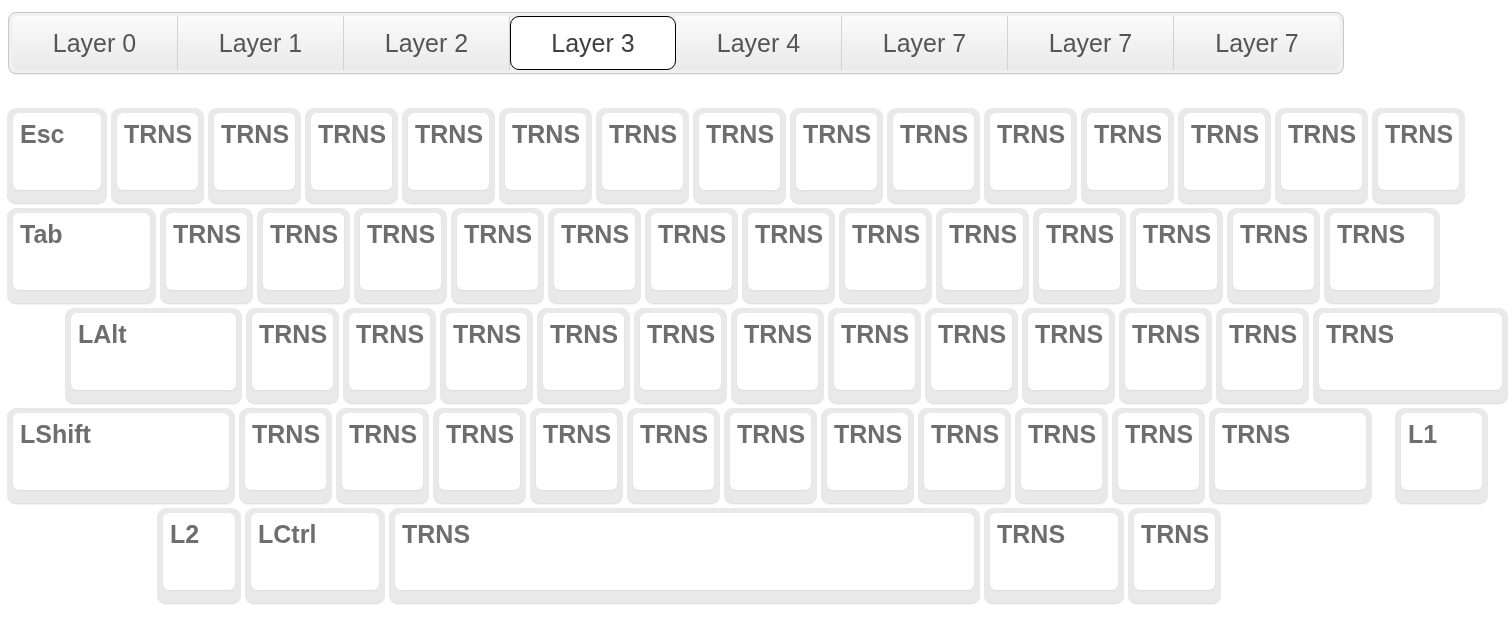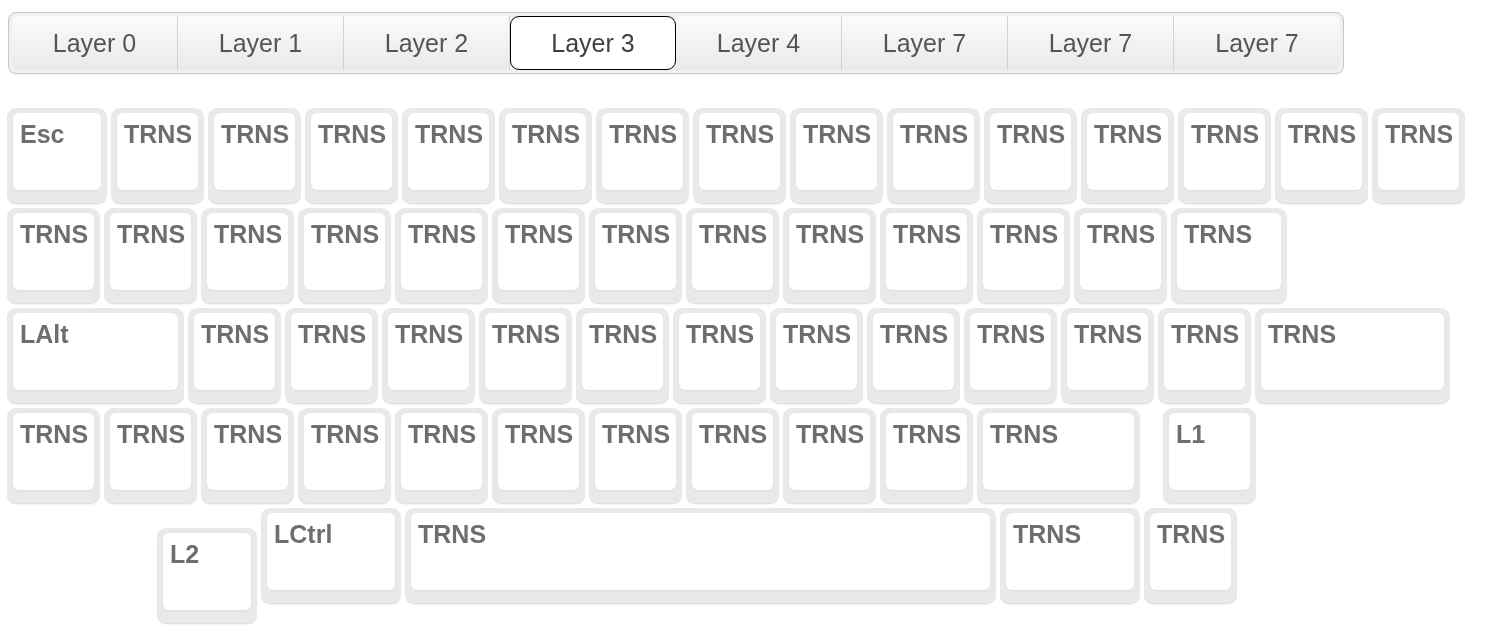--- a/index.html
+++ b/index.html
@@ -161,21 +161,23 @@
             <div class="lbl">TRNS</div>
           </div></div><div class="key" style="width: 93px;"><div class="cap">
             <div class="lbl">TRNS</div>
           </div></div><div class="key" style="width: 93px;"><div class="cap">
             <div class="lbl">TRNS</div>
           </div></div><div class="key" style="width: 93px;"><div class="cap">
             <div class="lbl">TRNS</div>
           </div></div><div class="key" style="width: 93px;"><div class="cap">
             <div class="lbl">TRNS</div>
           </div></div></div>
-      <div class="krow" style="padding-left: 7px;"><div class="key" style="width: 93px;"><div class="cap">
+      <div class="krow" style="padding-left: 7px;"><div class="key" style="width: 149px;"><div class="cap">
+            <div class="lbl">Tab</div>
+          </div></div><div class="key" style="width: 93px;"><div class="cap">
             <div class="lbl">TRNS</div>
           </div></div><div class="key" style="width: 93px;"><div class="cap">
             <div class="lbl">TRNS</div>
           </div></div><div class="key" style="width: 93px;"><div class="cap">
             <div class="lbl">TRNS</div>
           </div></div><div class="key" style="width: 93px;"><div class="cap">
             <div class="lbl">TRNS</div>
           </div></div><div class="key" style="width: 93px;"><div class="cap">
             <div class="lbl">TRNS</div>
           </div></div><div class="key" style="width: 93px;"><div class="cap">
@@ -188,21 +190,21 @@
             <div class="lbl">TRNS</div>
           </div></div><div class="key" style="width: 93px;"><div class="cap">
             <div class="lbl">TRNS</div>
           </div></div><div class="key" style="width: 93px;"><div class="cap">
             <div class="lbl">TRNS</div>
           </div></div><div class="key" style="width: 93px;"><div class="cap">
             <div class="lbl">TRNS</div>
           </div></div><div class="key" style="width: 116px;"><div class="cap">
             <div class="lbl">TRNS</div>
           </div></div></div>
-      <div class="krow" style="padding-left: 7px;"><div class="key" style="width: 177px;"><div class="cap">
+      <div class="krow" style="padding-left: 7px; text-align: right;"><div class="key" style="width: 177px;"><div class="cap">
             <div class="lbl">LAlt</div>
           </div></div><div class="key" style="width: 93px;"><div class="cap">
             <div class="lbl">TRNS</div>
           </div></div><div class="key" style="width: 93px;"><div class="cap">
             <div class="lbl">TRNS</div>
           </div></div><div class="key" style="width: 93px;"><div class="cap">
             <div class="lbl">TRNS</div>
           </div></div><div class="key" style="width: 93px;"><div class="cap">
             <div class="lbl">TRNS</div>
           </div></div><div class="key" style="width: 93px;"><div class="cap">
@@ -215,21 +217,23 @@
             <div class="lbl">TRNS</div>
           </div></div><div class="key" style="width: 93px;"><div class="cap">
             <div class="lbl">TRNS</div>
           </div></div><div class="key" style="width: 93px;"><div class="cap">
             <div class="lbl">TRNS</div>
           </div></div><div class="key" style="width: 93px;"><div class="cap">
             <div class="lbl">TRNS</div>
           </div></div><div class="key" style="width: 195px;"><div class="cap">
             <div class="lbl">TRNS</div>
           </div></div></div>
-      <div class="krow" style="padding-left: 7px;"><div class="key" style="width: 93px;"><div class="cap">
+      <div class="krow" style="padding-left: 7px;"><div class="key" style="width: 228px;"><div class="cap">
+            <div class="lbl">LShift</div>
+          </div></div><div class="key" style="width: 93px;"><div class="cap">
             <div class="lbl">TRNS</div>
           </div></div><div class="key" style="width: 93px;"><div class="cap">
             <div class="lbl">TRNS</div>
           </div></div><div class="key" style="width: 93px;"><div class="cap">
             <div class="lbl">TRNS</div>
           </div></div><div class="key" style="width: 93px;"><div class="cap">
             <div class="lbl">TRNS</div>
           </div></div><div class="key" style="width: 93px;"><div class="cap">
             <div class="lbl">TRNS</div>
           </div></div><div class="key" style="width: 93px;"><div class="cap">
@@ -240,21 +244,21 @@
             <div class="lbl">TRNS</div>
           </div></div><div class="key" style="width: 93px;"><div class="cap">
             <div class="lbl">TRNS</div>
           </div></div><div class="key" style="width: 93px;"><div class="cap">
             <div class="lbl">TRNS</div>
           </div></div><div class="key" style="width: 163px;"><div class="cap">
             <div class="lbl">TRNS</div>
           </div></div><div class="key" style="width: 93px; margin-left: 19px;"><div class="cap">
             <div class="lbl">L1</div>
           </div></div></div>
-      <div class="krow" style="padding-left: 157px;"><div class="key" style="width: 100px; margin-top: 20px;"><div class="cap">
+      <div class="krow" style="padding-left: 157px;"><div class="key" style="width: 84px;"><div class="cap">
             <div class="lbl">L2</div>
           </div></div><div class="key" style="width: 140px; text-decoration: underline;"><div class="cap">
             <div class="lbl">LCtrl</div>
           </div></div><div class="key" style="width: 591px;"><div class="cap">
             <div class="lbl">TRNS</div>
           </div></div><div class="key" style="width: 140px;"><div class="cap">
             <div class="lbl">TRNS</div>
           </div></div><div class="key" style="width: 93px;"><div class="cap">
             <div class="lbl">TRNS</div>
           </div></div></div>

